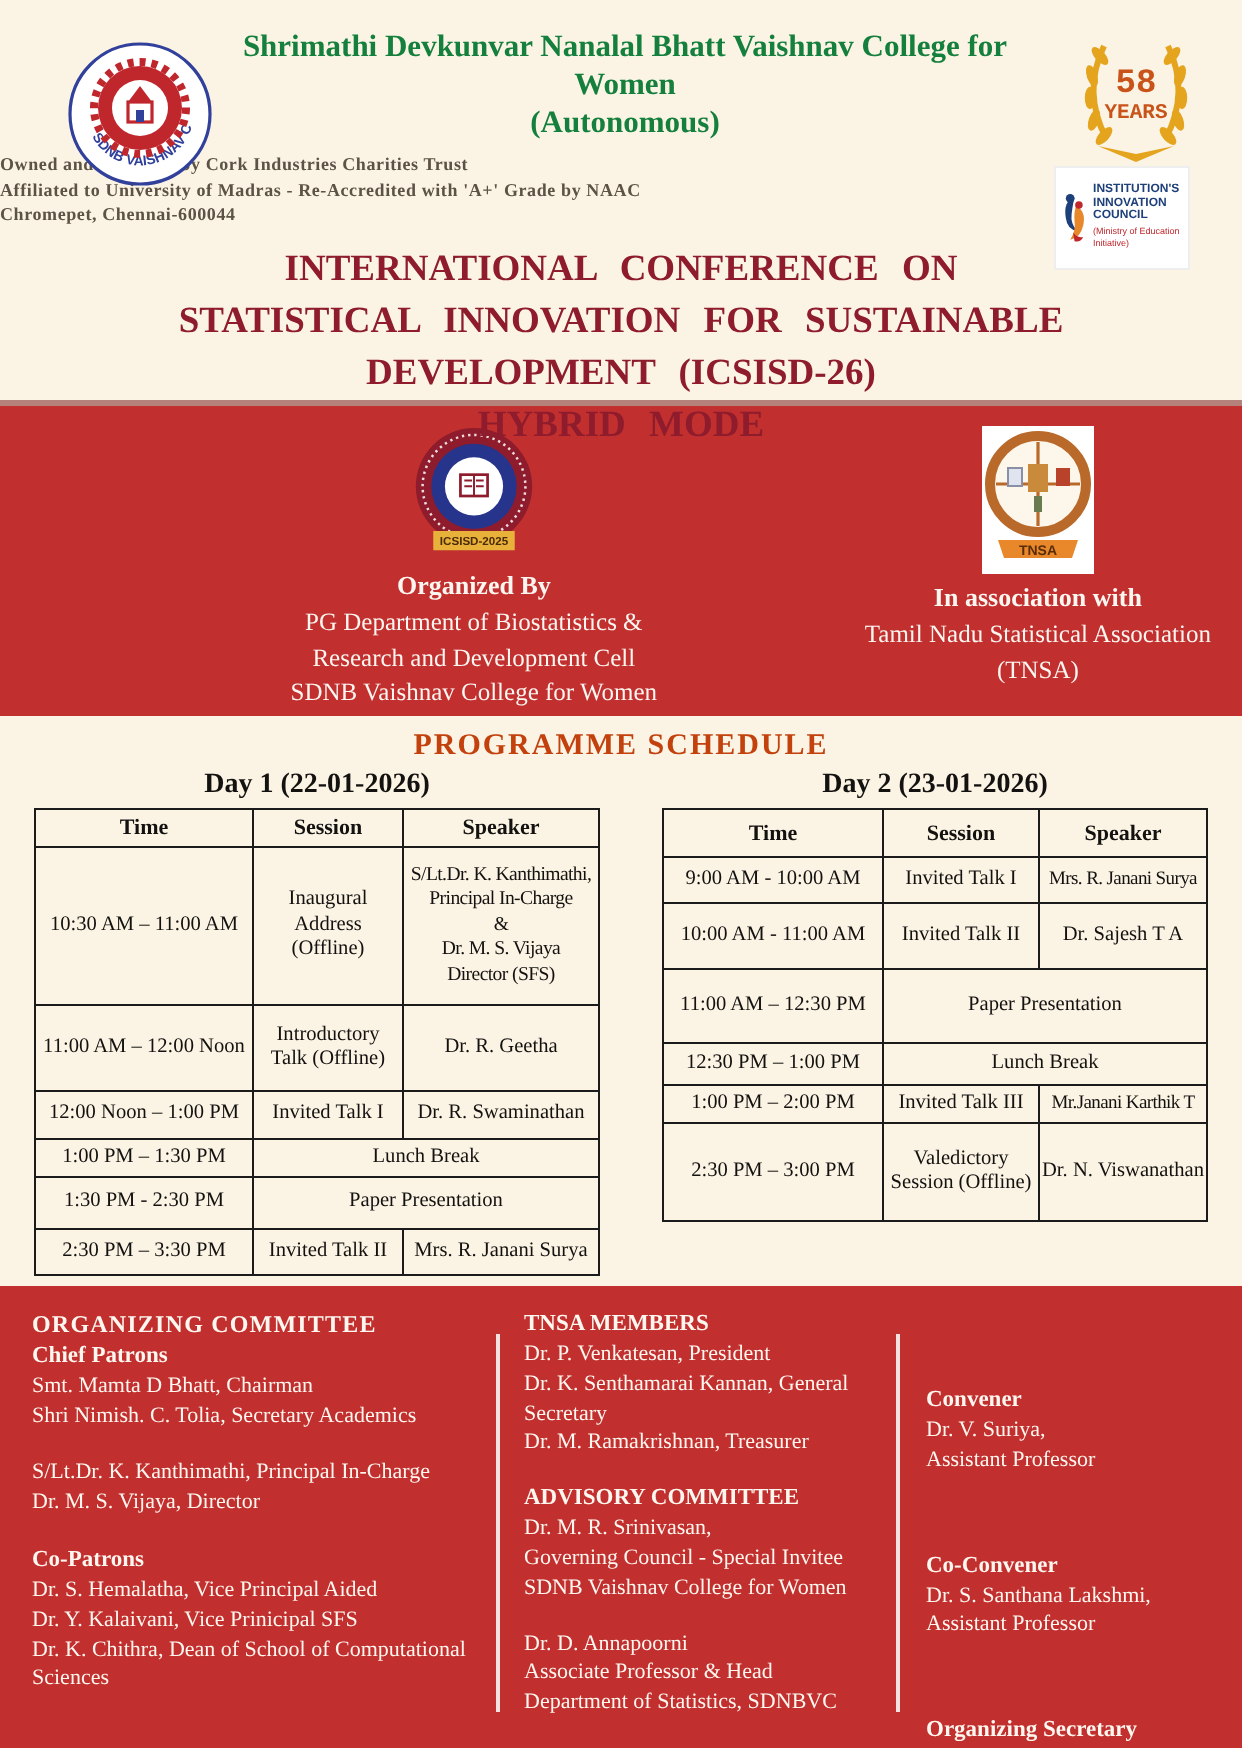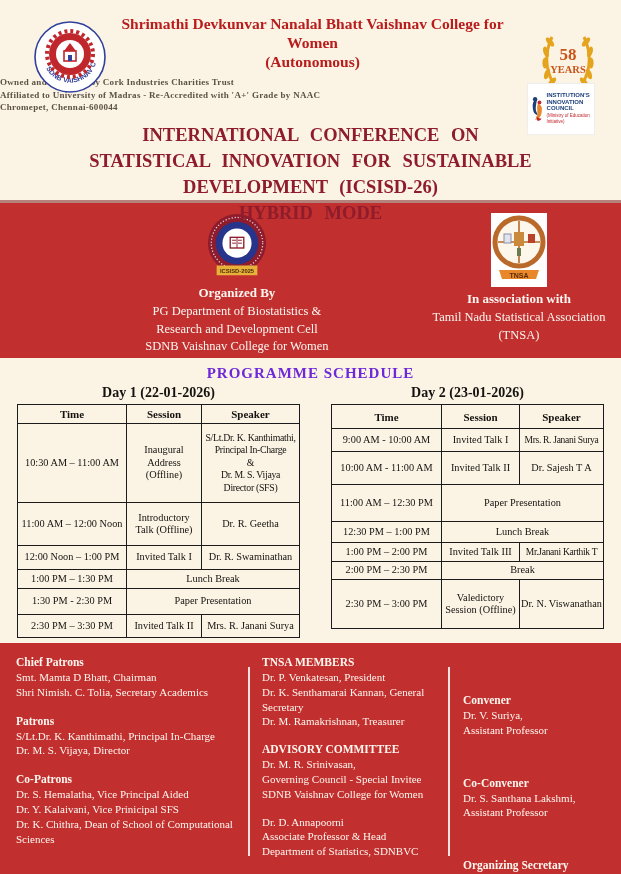--- a/index.html
+++ b/index.html
@@ -7,47 +7,47 @@
     width:621px; height:874px;
     background:#FBF4E4;
     font-family:"Liberation Serif","DejaVu Serif",serif;
     color:#141210;
   }
   .poster { position:relative; width:621px; height:874px; overflow:hidden; }
 
   
   .hdr { position:relative; height:200px; }
   .college-logo { position:absolute; left:34px; top:21px; width:72px; height:72px; }
-  .badge58 { position:absolute; left:537px; top:30px; width:62px; height:66px; }
+  .badge58 { position:absolute; left:537px; top:16px; width:62px; height:66px;font-family:Liberation Mono, monospace; }
   .iic-box { position:absolute; left:528px; top:84px; width:66px; height:50px;
              background:#ffffff; display:flex; align-items:center; padding:2px; box-sizing:border-box;
              box-shadow:0 0 0 1px #eee; }
   .iic-text { margin-left:2px; line-height:6.5px; }
   .iic-name { color:#1d3f7a; font-weight:bold; font-size:6px; font-family:"Liberation Sans",sans-serif; white-space:pre-line; }
   .iic-sub { color:#c0272d; font-size:4.5px; font-family:"Liberation Sans",sans-serif; margin-top:1px; }
-  .college-name { text-align:center; padding-top:14px; color:#b91c1c; font-weight:bold;
+  .college-name { text-align:center; padding-top:14px; color:#15803d; font-weight:bold;
                   font-size:15.5px; line-height:19px; margin:0 100px 0 104px; }
   .college-sub { text-align:left; color:#5C5245; font-weight:bold; font-size:9px;
                  line-height:12.5px; margin-top:5px; letter-spacing:.3px; white-space:pre-line; }
   .conf-title { text-align:center; color:#8E1C2C; font-weight:bold; font-size:18.5px;
                 line-height:26px; margin-top:8px; word-spacing:7px; white-space:pre-line; }
 
   
   .banner { height:158px; background:#C22F2F; border-top:3px solid #B5827B;
             box-sizing:border-box; display:flex; color:#FBF6F0;justify-content:center; }
   .org-block { width:285px; margin-left:95px; text-align:center; }
   .assoc-block { width:205px; margin-left:38px; text-align:center; }
   .org-logo { width:64px; height:70px; margin:10px auto 2px; }
   .tnsa-logo { width:56px; height:74px; margin:10px auto 4px; background:#fff; padding:1px; box-sizing:border-box; }
   .blk-head { font-weight:bold; font-size:13px; line-height:16px; }
   .blk-lines { font-size:12.5px; line-height:17.5px; white-space:pre-line; margin-top:2px; }
 
   
   .sched { height:285px; box-sizing:border-box; padding-top:7px; }
-  .sched-title { text-align:center; font-weight:bold; font-size:15px; letter-spacing:1px; color:#6d28d9; margin:0; }
+  .sched-title { text-align:center; font-weight:bold; font-size:15px; letter-spacing:1px; color:#c2410c; margin:0; }
   .tables { display:flex; justify-content:space-between; padding:0 17px; margin-top:3px; }
   .day { }
   .day-head { text-align:center; font-weight:bold; font-size:14px; margin:0 0 3px 0; }
   table { border-collapse:collapse; table-layout:fixed; background:transparent; }
   .t1 { width:282px; } .t2 { width:272px; }
   th,td { border:1.5px solid #1b1b1b; text-align:center; vertical-align:middle; padding:1px 1px; overflow:hidden; }
   th { font-size:11px; font-weight:bold;text-align:center; }
   td { font-size:10.3px; line-height:12.5px; }
   .pre { white-space:pre-line; }
   .sp1 { font-size:9.8px; letter-spacing:-0.3px; }
@@ -272,48 +272,44 @@
           </tr>
           <tr style="height:21px">
             <td>12:30 PM – 1:00 PM</td>
             <td colspan="2">Lunch Break</td>
           </tr>
           <tr style="height:19px">
             <td>1:00 PM – 2:00 PM</td>
             <td>Invited Talk III</td>
             <td class="sp2">Mr.Janani Karthik T</td>
           </tr>
-          <tr style="height:18px">
-            <td>2:00 PM – 2:30 PM</td>
-            <td colspan="2">Break</td>
-          </tr>
           <tr style="height:49px">
             <td>2:30 PM – 3:00 PM</td>
             <td class="pre">Valedictory
 Session (Offline)</td>
             <td>Dr. N. Viswanathan</td>
           </tr>
         </tbody>
           </table>
       </div>
     </div>
   </div>
 
   <div class="committee">
     <div class="vdiv vd1"></div>
     <div class="vdiv vd2"></div>
 
     <div class="fcol1">
+      <div class="f-heading">ORGANIZING COMMITTEE</div>
       <div class="fgroup" style="margin-bottom:14px">
         <h5>Chief Patrons</h5>
         <div class="lines">Smt. Mamta D Bhatt, Chairman
 Shri Nimish. C. Tolia, Secretary Academics</div>
       </div>
       <div class="fgroup" style="margin-bottom:14px">
-        <h5>Patrons</h5>
         <div class="lines">S/Lt.Dr. K. Kanthimathi, Principal In-Charge
 Dr. M. S. Vijaya, Director</div>
       </div>
       <div class="fgroup">
         <h5>Co-Patrons</h5>
         <div class="lines">Dr. S. Hemalatha, Vice Principal Aided
 Dr. Y. Kalaivani, Vice Prinicipal SFS
 Dr. K. Chithra, Dean of School of Computational Sciences</div>
       </div>
     </div>

